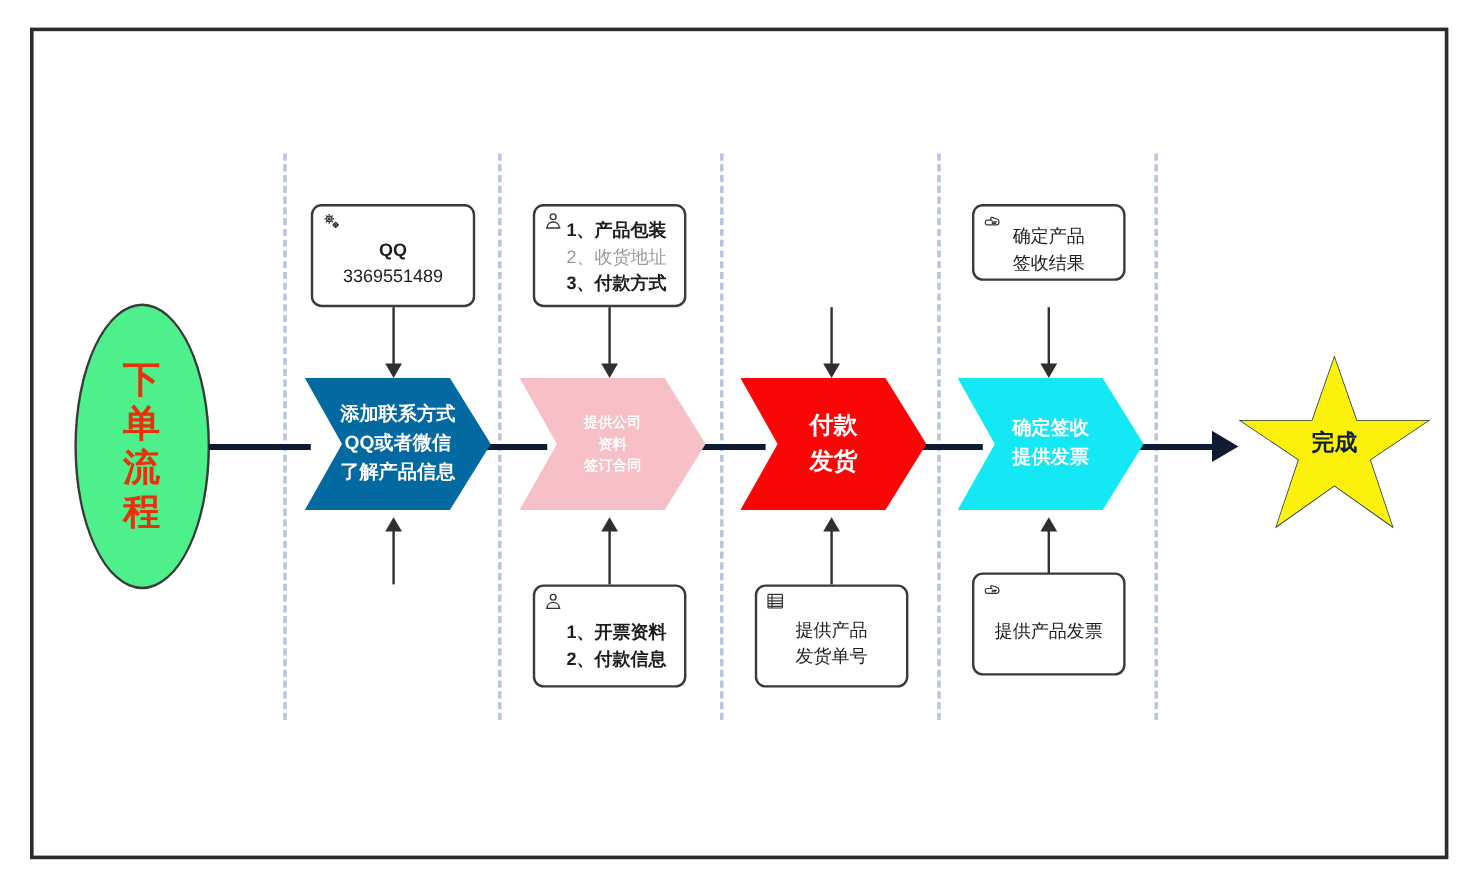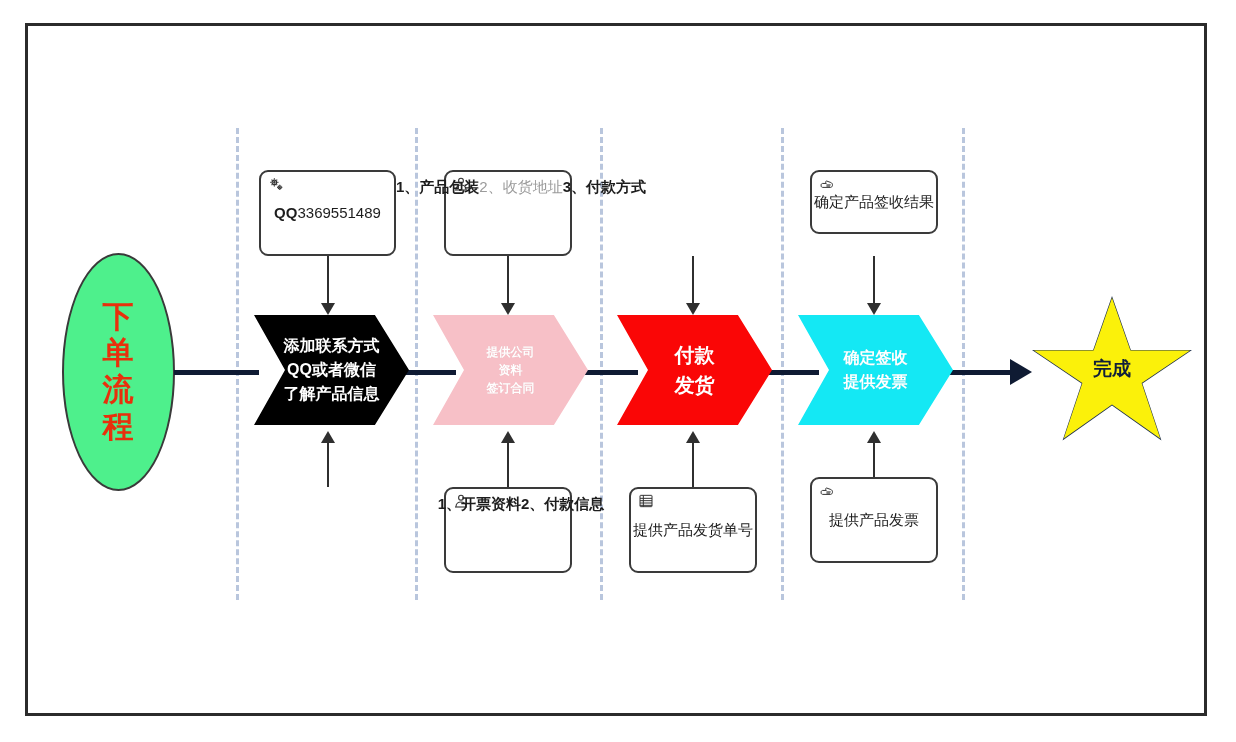--- a/index.html
+++ b/index.html
@@ -14,21 +14,21 @@
   .divider{position:absolute;top:128px;height:472px;width:0;border-left:3px dashed #b9c6dd;}
 
   
   .start-ellipse{position:absolute;left:62px;top:253px;width:113px;height:238px;border-radius:50%;
     background:#4ef08c;border:2px solid #3a3a3a;display:flex;align-items:center;justify-content:center;box-sizing:border-box;}
   .start-ellipse .txt{color:#e8300c;font-weight:bold;font-size:31px;line-height:1.18;text-align:center;letter-spacing:1px;}
 
   
   .info-box{position:absolute;background:#ffffff;border:2px solid #3a3a3a;border-radius:9px;box-sizing:border-box;}
   .info-box .glyph{position:absolute;left:7px;top:4px;font-size:17px;line-height:1;color:#333;}
-  .info-box .body{position:absolute;left:0;right:0;top:0;bottom:0;display:flex;flex-direction:row;align-items:center;justify-content:center;text-align:center;color:#1d1d1d;}
+  .info-box .body{position:absolute;left:0;right:0;top:0;bottom:0;display:flex;flex-direction:column;align-items:center;justify-content:center;text-align:center;color:#1d1d1d;}
   .info-box .body .ln{font-size:15px;line-height:1.45;white-space:nowrap;}
   .info-box.listbox .body{align-items:flex-start;padding-left:26px;padding-top:4px;}
   .info-box.listbox .body .ln{font-size:15px;font-weight:bold;}
   .info-box.listbox .body .ln.muted{font-weight:normal;color:#9b9b9b;}
   .lead-pad{height:14px;}
 
   .qq-title{font-weight:bold;font-size:16px;}
   .qq-num{font-size:18px;}
   .wx-title{font-size:17px;}
   .wx-num{font-size:17px;}
@@ -96,21 +96,21 @@
     </span>
     <div class="body">
       <div class="lead-pad"></div>
       <div class="ln qq-title">QQ</div>
       <div class="ln qq-num">3369551489</div>
     </div>
   </div>
   <div class="vline" style="left:327px;top:256px;height:52px;"></div>
   <div class="arrow-down" style="left:321px;top:303px;"></div>
 
-  <div class="chev orange" style="left:254px;top:315px;width:155px;height:110px;background:#000000;">
+  <div class="chev orange" style="left:254px;top:315px;width:155px;height:110px;background:#0369a1;">
     <div class="lbl">
       <div>添加联系方式</div>
       <div>QQ或者微信</div>
       <div>了解产品信息</div>
     </div>
   </div>
 
   <div class="arrow-up" style="left:321px;top:431px;"></div>
   <div class="vline" style="left:327px;top:442px;height:45px;"></div>
 

